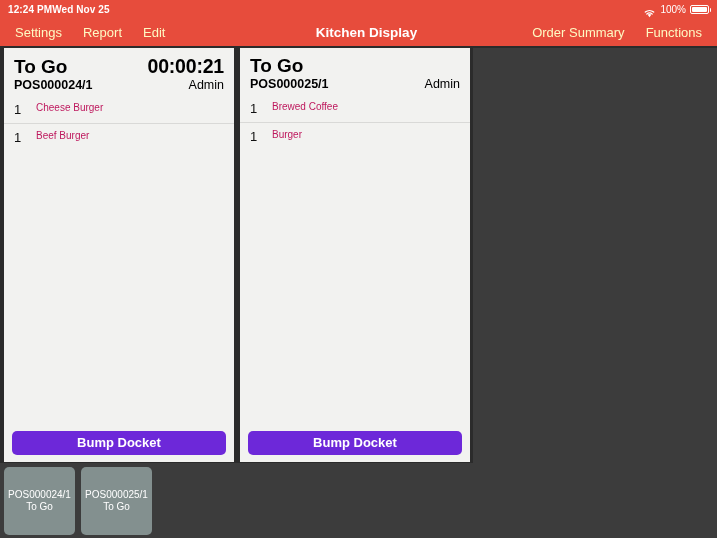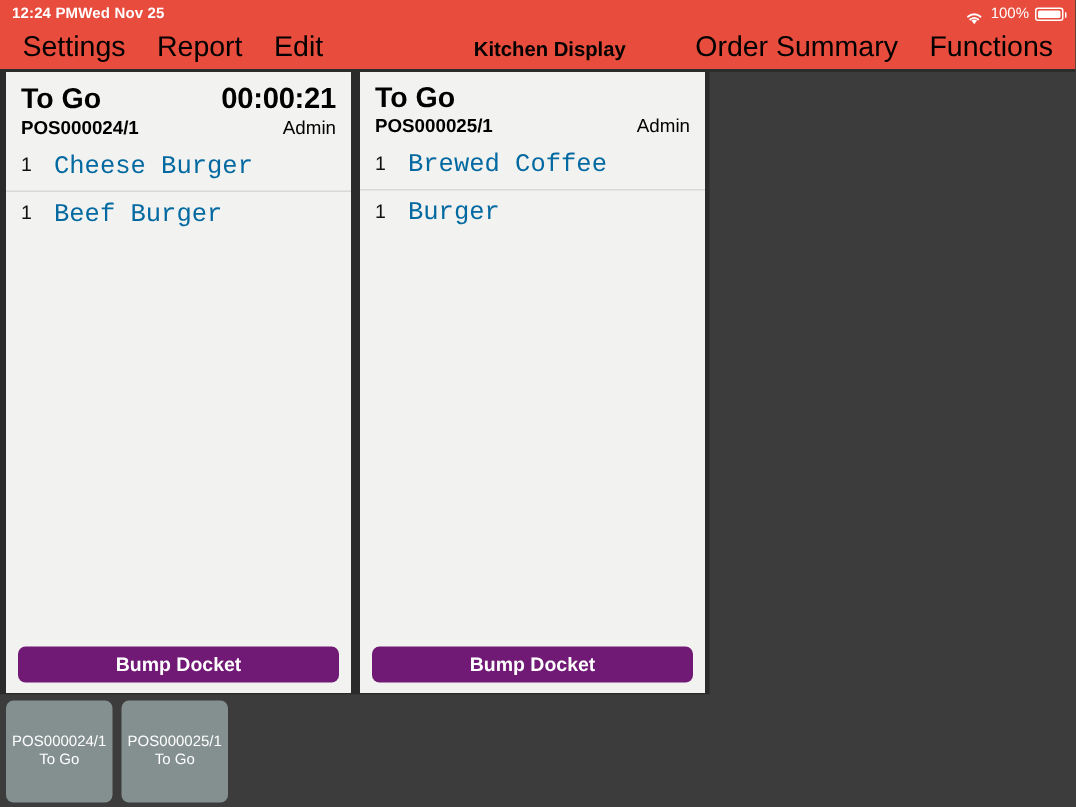--- a/index.html
+++ b/index.html
@@ -40,25 +40,25 @@
 
   
   .navbar{
     position:absolute; top:18px; left:0; width:717px; height:28px;
     background:#e74c3c;
     display:flex; align-items:center;
     color:#ffffff;
   }
   .nav-left{ display:flex; align-items:center; gap:21px; padding-left:15px; }
   .nav-right{ display:flex; align-items:center; gap:21px; padding-right:15px; margin-left:auto; }
-  .nav-btn{ font-size:19px; color:#000000; white-space:nowrap; cursor:pointer; }
+  .nav-btn{ font-size:13px; color:#fef9c3; white-space:nowrap; cursor:pointer; }
   .nav-title{
     position:absolute; left:0; right:0; top:0; height:28px;
     display:flex; align-items:center; justify-content:center;
-    font-size:13.5px; font-weight:bold; color:#000000;
+    font-size:13.5px; font-weight:bold; color:#ffffff;
     pointer-events:none;
     margin-left:16px;
   }
   .nav-shadow{
     position:absolute; top:46px; left:0; width:717px; height:2px;
     background:rgba(0,0,0,0.28);
   }
 
   
   .docket-area{
@@ -94,26 +94,26 @@
   .dh-user{ font-size:12.5px; font-weight:normal; color:#000; }
 
   .items{ flex:1; overflow:hidden; }
   .item{
     display:flex; align-items:flex-start;
     padding:6px 10px 6px 10px;
     border-top:1px solid rgba(0,0,0,0.10);
   }
   .item:first-child{ border-top:none; }
   .item-qty{ width:22px; font-size:13px; color:#111; flex:0 0 22px; }
-  .item-name{ font-size:17px; color:#0369a1;font-family:Liberation Mono, monospace; }
+  .item-name{ font-size:10px; color:#be185d; }
 
   .bump-wrap{ padding:6px 8px 7px 8px; }
   .bump-btn{
     display:block; width:100%; height:24px;
-    background:#701a75; color:#ffffff;
+    background:#6d28d9; color:#ffffff;
     border:none; border-radius:5px;
     font-family:"Liberation Sans", sans-serif;
     font-size:13px; font-weight:bold;
     cursor:pointer; text-align:center; line-height:24px;
   }
 
   
   .tray{
     position:absolute; top:463px; left:0; width:717px; height:75px;
     background:#3c3c3c;

